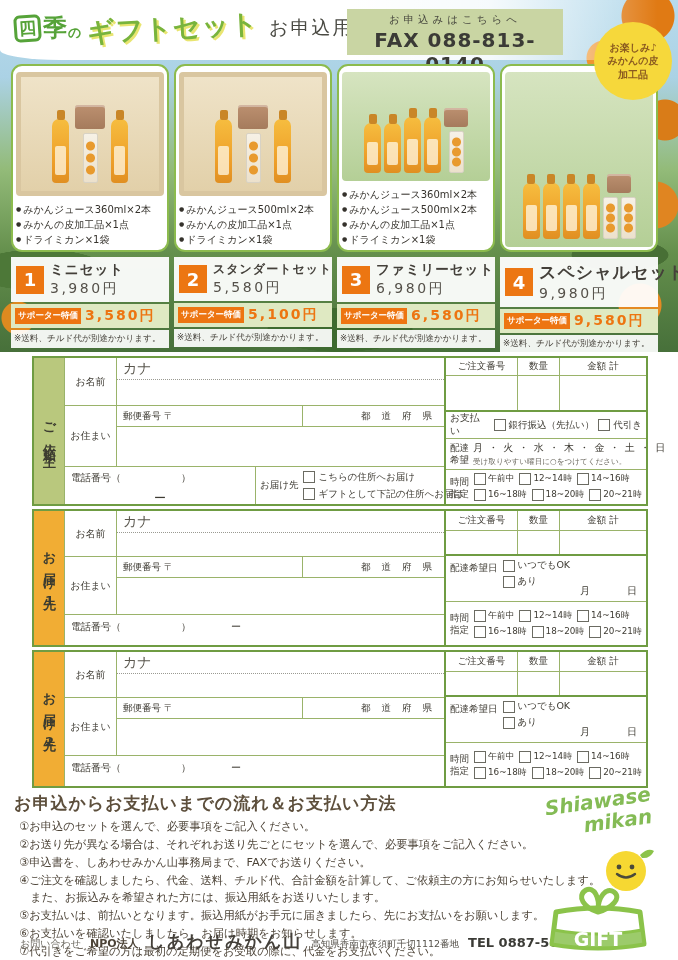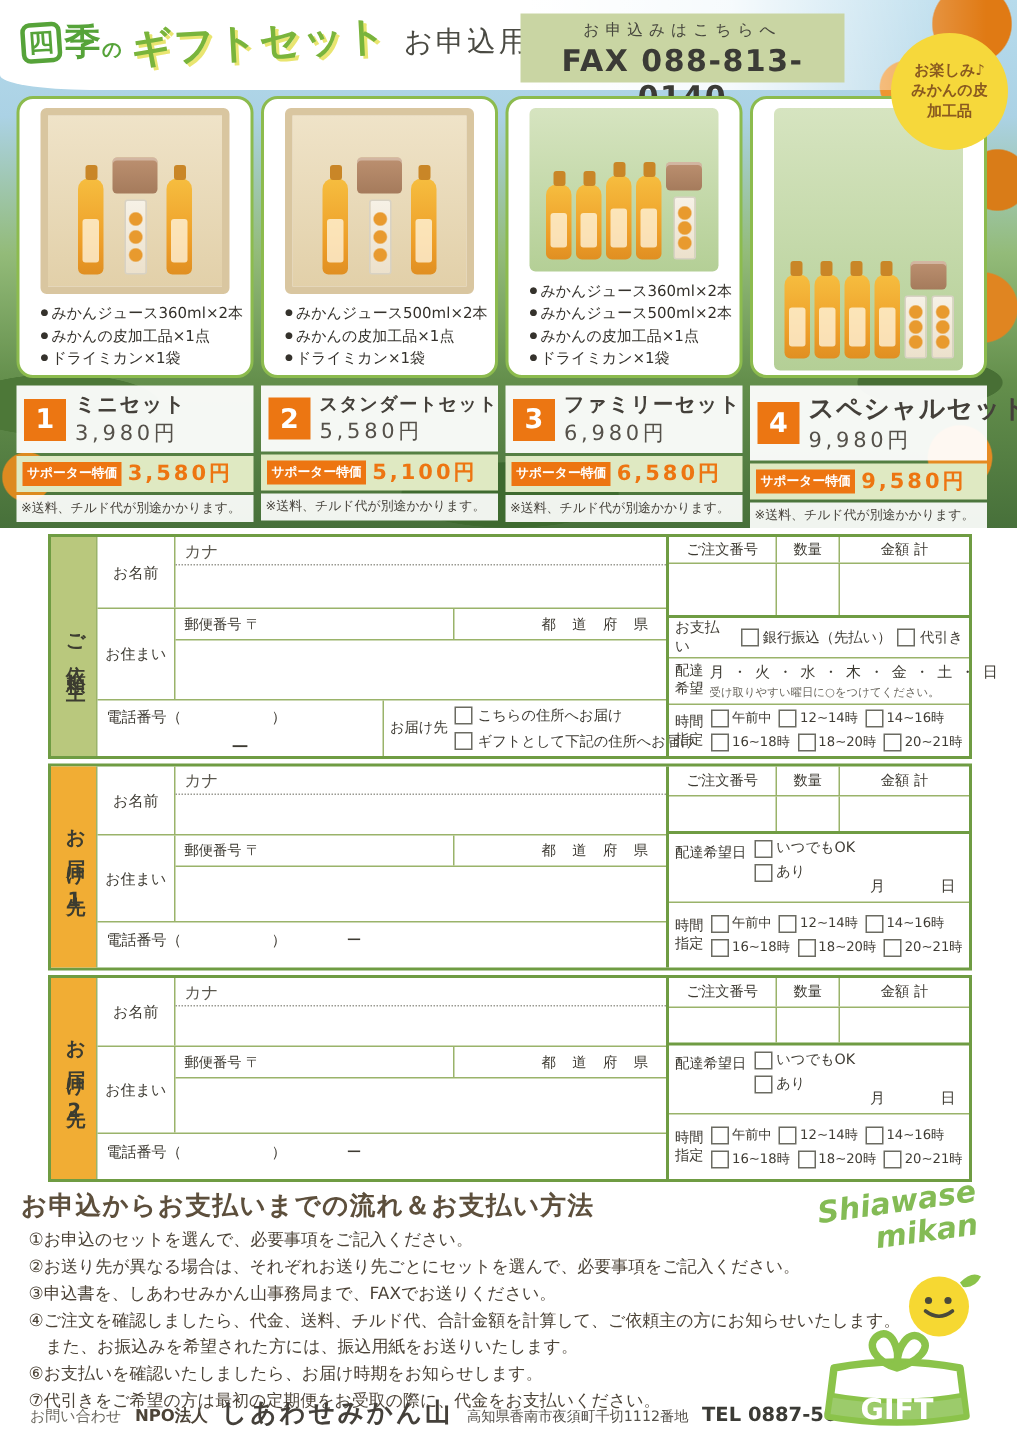--- a/index.html
+++ b/index.html
@@ -38,21 +38,21 @@
   .fax-box { position:absolute; top:9px; left:347px; width:216px; height:46px; background:#c9d5a3; text-align:center; padding-top:4px; }
   .fax-lead { font-family:"DejaVu Serif","Liberation Serif",serif; font-size:10.5px; letter-spacing:4px; color:#47473e; }
   .fax-number { font-size:20px; font-weight:bold; color:#3b3b36; letter-spacing:1px; margin-top:1px; }
   .round-badge { position:absolute; top:22px; right:6px; width:78px; height:78px; border-radius:50%;
     background:#f6d83b; display:flex; flex-direction:column; align-items:center; justify-content:center; z-index:5; }
   .round-badge span { font-size:10px; font-weight:bold; color:#8a5a20; line-height:1.35; }
 
   
   .cards { position:absolute; top:64px; left:0; width:678px; padding:0 11px; display:flex; gap:5px; }
   .card-col { width:158px; display:flex; flex-direction:column; }
-  .card { background:#fff; border:2px solid #8cbb4e; border-radius:11px; padding:6px 14px 3px; height:188px; display:flex; flex-direction:column; }
+  .card { background:#fff; border:2px solid #8cbb4e; border-radius:11px; padding:6px 3px 3px; height:188px; display:flex; flex-direction:column; }
   .photo { border-radius:4px; display:flex; align-items:flex-end; justify-content:center; gap:6px; padding:8px 6px; flex:1; min-height:0; }
   .photo.boxed { background:linear-gradient(180deg,#efe3c8,#e2d0a9); border:5px solid #d9c6a0; }
   .photo.field { background:linear-gradient(180deg,#d6e4c0,#b4cf96); }
   .bottle { position:relative; width:17px; background:linear-gradient(180deg,#f6bd3f 0%,#ed9d28 70%,#e08f22 100%); border-radius:7px 7px 4px 4px; }
   .bottle::before { content:''; position:absolute; top:-9px; left:4.5px; width:8px; height:10px; background:#c98627; border-radius:2px; }
   .bottle::after { content:''; position:absolute; left:3px; bottom:8px; width:11px; height:46%; background:rgba(255,248,230,.75); border-radius:2px; }
   .b-tall { height:64px; } .b-mid { height:56px; } .b-short { height:50px; }
   .midcol { display:flex; flex-direction:column; align-items:center; gap:4px; }
   .pouch { width:30px; height:24px; background:linear-gradient(180deg,#bc9070,#a57b5c); border-radius:3px; box-shadow:inset 0 2px 0 rgba(255,255,255,.35); }
   .pouch.small { width:24px; height:19px; }
@@ -85,21 +85,21 @@
   .tab { width:30px; flex:none; display:flex; align-items:center; justify-content:center;
     writing-mode:vertical-rl; text-orientation:upright; font-size:13px; font-weight:bold; color:#3c3c30; letter-spacing:5px; }
   .tab.green { background:#b9c87d; }
   .tab.orange { background:#f1ad34; }
   .fmain { flex:1; display:flex; flex-direction:column; border-left:1px solid #9ab36a; min-width:0; }
   .frow { display:flex; border-bottom:1px solid #9ab36a; min-height:0; }
   .frow:last-child { border-bottom:none; }
   .lblcell { width:52px; flex:none; border-right:1px solid #9ab36a; display:flex; align-items:center; justify-content:center;
     font-size:10px; color:#3e3b33; }
   .fieldcell { flex:1; position:relative; min-width:0; }
-  .kana { font-size:11px; color:#5a574e; padding:2px 6px 1px; border-bottom:1px dotted #9a9a92; }
+  .kana { font-size:14px; color:#5a574e; padding:2px 6px 1px; border-bottom:1px dotted #9a9a92; }
   .addr-top { height:21px; display:flex; border-bottom:1px solid #9ab36a; font-size:9.5px; color:#3e3b33; }
   .addr-post { width:57%; padding:4px 6px 0; border-right:1px solid #9ab36a; }
   .addr-pref { flex:1; text-align:right; padding:4px 8px 0; letter-spacing:4px; }
   .phone-left { width:190px; flex:none; padding:4px 6px 0; font-size:10px; color:#3e3b33; }
   .phone-dash { text-align:center; font-size:12px; margin-top:5px; color:#3e3b33; }
   .phone-right { flex:1; border-left:1px solid #9ab36a; display:flex; align-items:center; gap:5px; padding:2px 4px; min-width:0; }
   .dest-label { font-size:9.5px; color:#3e3b33; flex:none; }
   .dest-opts { display:flex; flex-direction:column; gap:4px; }
   .cbrow { display:flex; align-items:center; gap:3px; font-size:9.5px; color:#3e3b33; white-space:nowrap; }
   .cb { width:12px; height:12px; border:1px solid #6b6b62; background:#fff; flex:none; display:inline-block; }
@@ -591,20 +591,21 @@
   </div>
 
   <div class="flow">
     <div class="flow-title">お申込からお支払いまでの流れ＆お支払い方法</div>
     <div class="flow-steps">
       <div>①お申込のセットを選んで、必要事項をご記入ください。</div>
       <div>②お送り先が異なる場合は、それぞれお送り先ごとにセットを選んで、必要事項をご記入ください。</div>
       <div>③申込書を、しあわせみかん山事務局まで、FAXでお送りください。</div>
       <div>④ご注文を確認しましたら、代金、送料、チルド代、合計金額を計算して、ご依頼主の方にお知らせいたします。</div>
       <div>　また、お振込みを希望された方には、振込用紙をお送りいたします。</div>
+      <div>⑤お支払いは、前払いとなります。振込用紙がお手元に届きましたら、先にお支払いをお願いします。</div>
       <div>⑥お支払いを確認いたしましたら、お届け時期をお知らせします。</div>
       <div>⑦代引きをご希望の方は最初の定期便をお受取の際に、代金をお支払いください。</div>
     </div>
   </div>
 
   <div class="contact">
     <span class="c-label">お問い合わせ</span>
     <span class="c-npo">NPO法人</span>
     <span class="c-org">しあわせみかん山</span>
     <span class="c-addr">高知県香南市夜須町千切1112番地</span>

